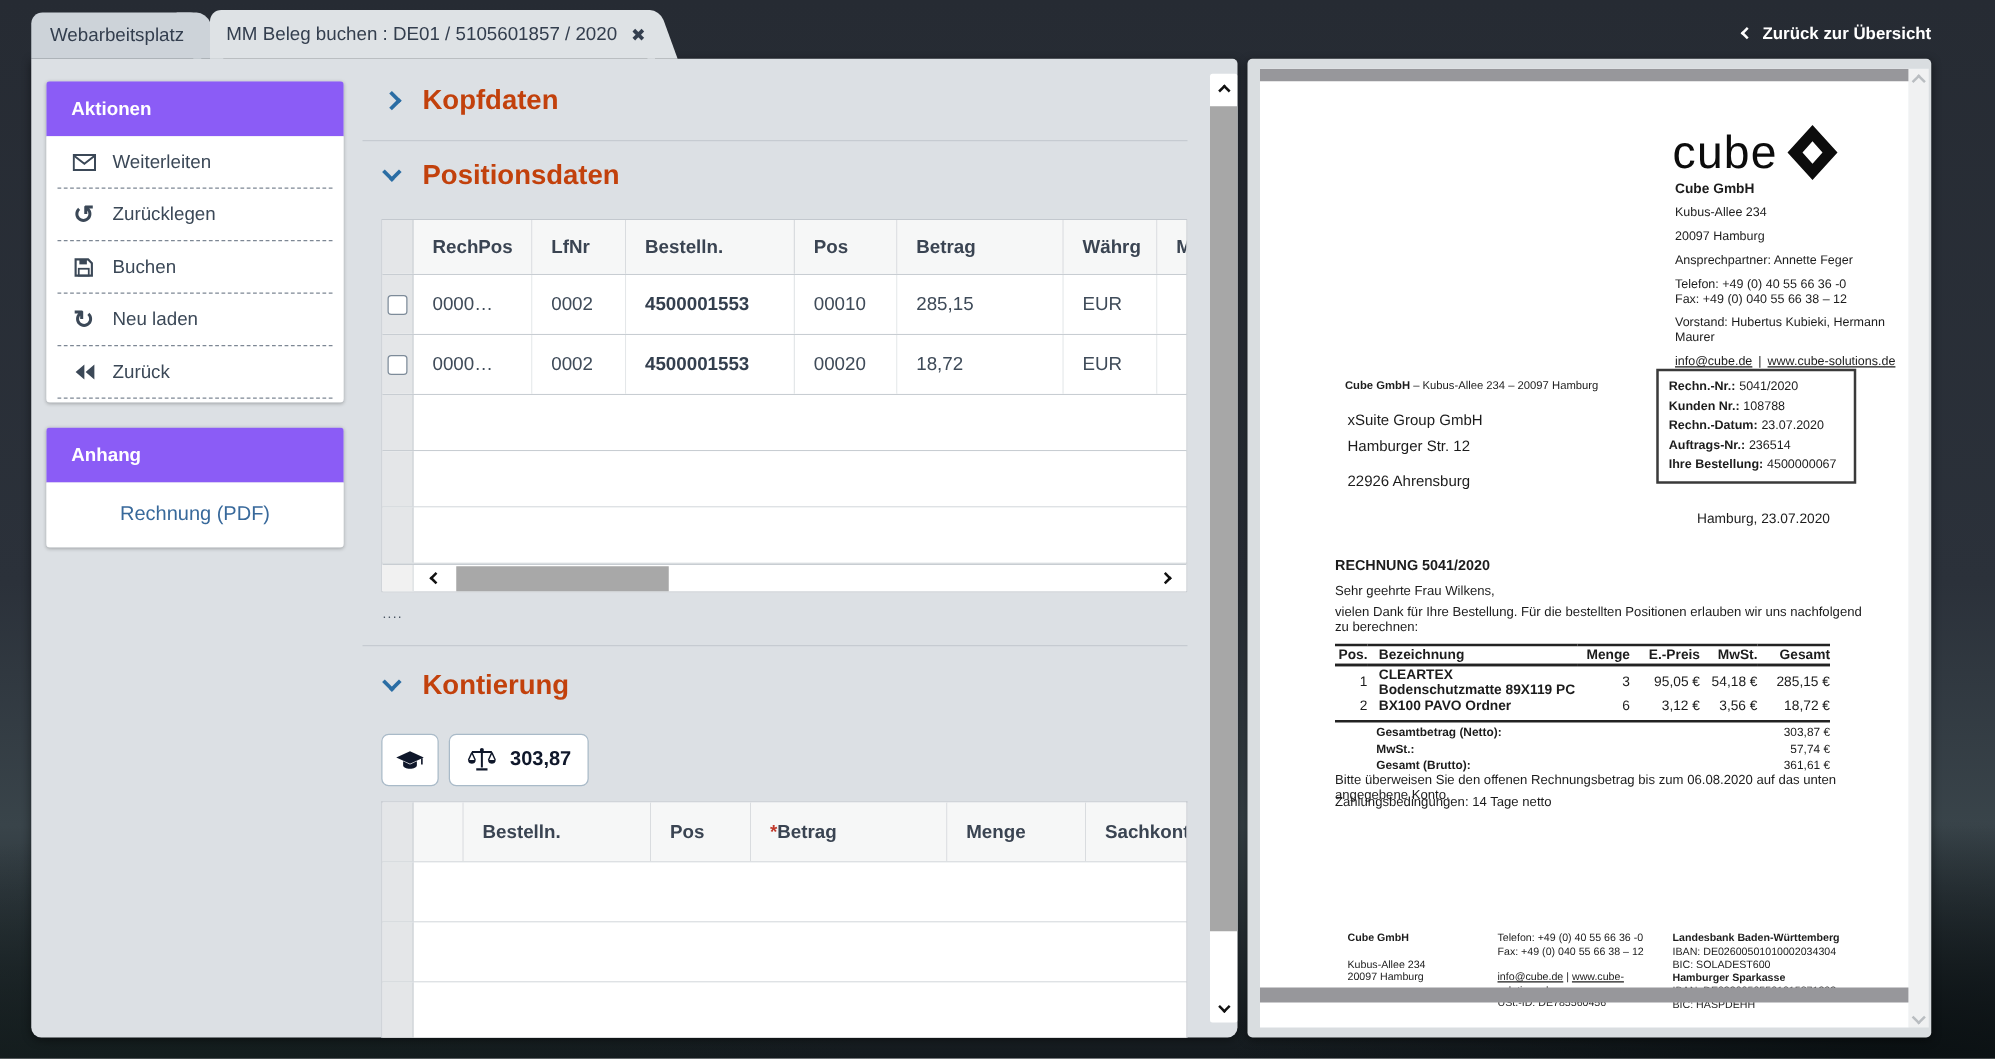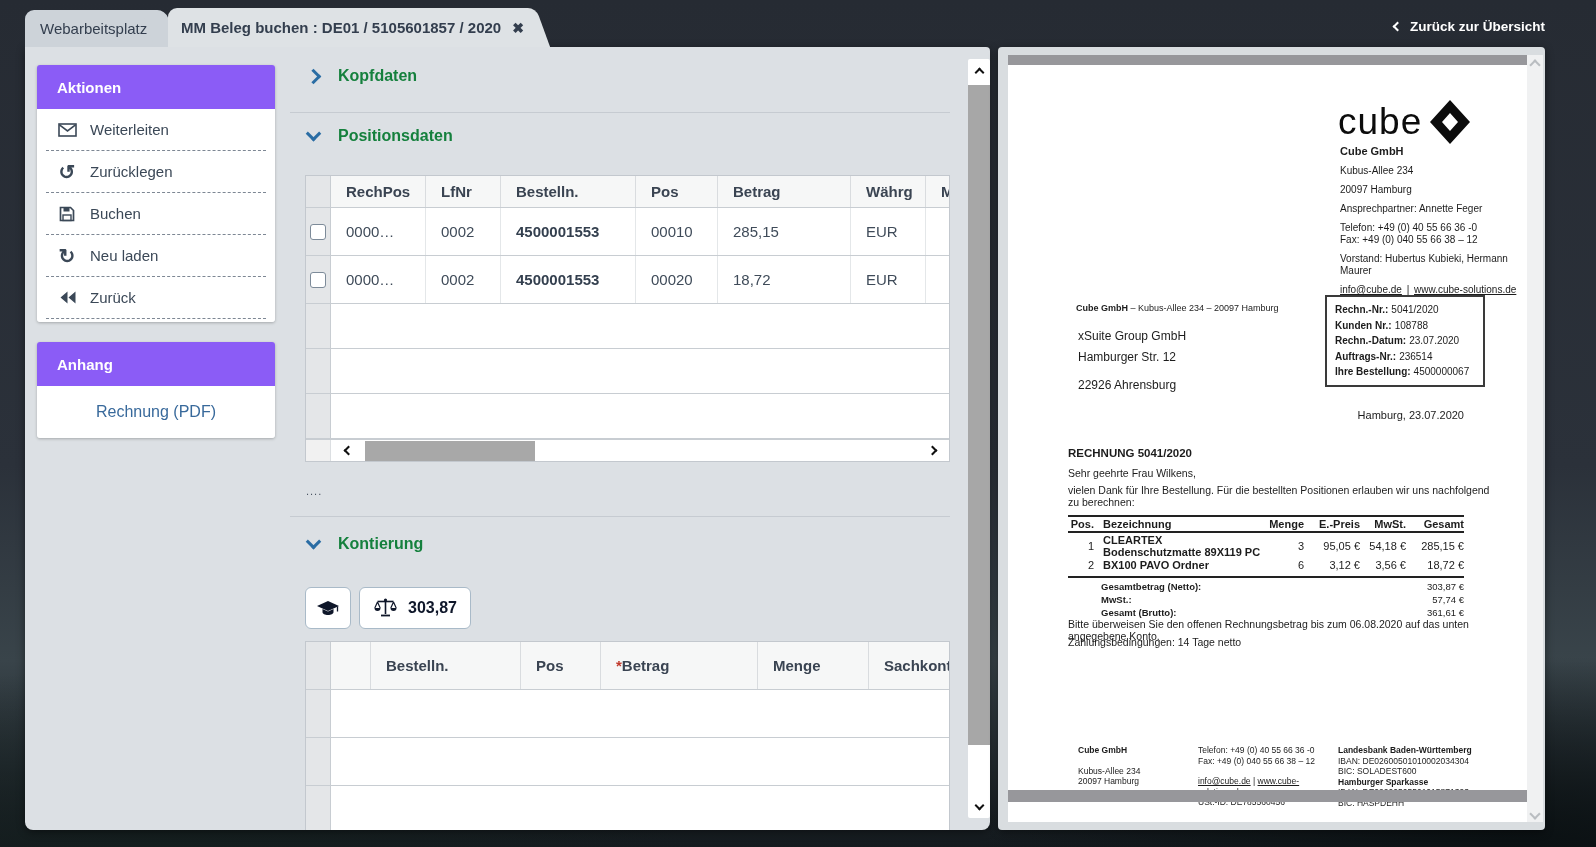--- a/index.html
+++ b/index.html
@@ -10,21 +10,21 @@
       radial-gradient(900px 320px at 95% 100%, rgba(10,16,18,.95), rgba(10,16,18,0) 60%),
       linear-gradient(180deg,#262b33 0%, #2b313a 55%, #39444a 78%, #141a1e 100%);
   }
 
   
   .tab { position:absolute; background:#cdd3d9; color:#333e4e; font-size:15px;
          display:flex; align-items:center; border-radius:9px 9px 0 0; cursor:default; }
   .tab::after { content:""; position:absolute; top:0; right:-11px; width:24px; height:100%;
          background:inherit; transform:skewX(20deg); border-radius:0 8px 0 0; }
   .tab-inactive { left:25px; top:10px; height:37px; padding:0 14px 0 15px; z-index:1; }
-  .tab-active { left:168px; top:8px; height:39px; padding:0 8px 0 13px; background:#dee2e5; font-weight:bold; z-index:2; }
+  .tab-active { left:168px; top:8px; height:39px; padding:0 8px 0 13px; background:#dee2e5; font-weight:normal; z-index:2; }
   .tab-close { margin-left:11px; font-size:14px; color:#333e4e; cursor:pointer; position:relative; z-index:3; }
   .back-link { position:absolute; top:19px; right:51px; color:#ffffff; font-weight:bold; font-size:13.5px;
                display:flex; align-items:center; gap:9px; cursor:pointer; }
   .chev { display:inline-block; width:7px; height:7px; border-left:2px solid #fff; border-bottom:2px solid #fff;
           transform:rotate(45deg); }
 
   
   .main-panel { position:absolute; left:25px; top:47px; width:965px; height:783px;
                 background:#dce0e4; border-radius:0 4px 8px 8px; overflow:hidden;
                 box-shadow:0 2px 8px rgba(0,0,0,.45); }
@@ -38,21 +38,21 @@
   .action-item { height:42px; display:flex; align-items:center; gap:13px; padding-left:11px;
                  border-bottom:1px dashed #7d8794; color:#3b4857; font-size:15px; cursor:pointer; }
   .action-item .aicon { width:20px; display:flex; justify-content:center; color:#3b4857; }
   .aicon-glyph { font-size:20px; font-weight:bold; line-height:14px; }
   .attach-body { background:#fff; height:52px; display:flex; align-items:center; justify-content:center; }
   .attach-link { color:#38699b; font-size:16px; cursor:pointer; }
 
   
   .content { position:absolute; left:265px; top:0; width:660px; height:100%; }
   .sec-hdr { position:absolute; left:18px; display:flex; align-items:center; gap:19px; cursor:pointer; }
-  .sec-title { font-weight:bold; font-size:16px; color:#15803d; }
+  .sec-title { font-weight:bold; font-size:22px; color:#c2410c; }
   .schev { width:11px; height:11px; border-right:3px solid #2a6da4; border-bottom:3px solid #2a6da4; }
   .schev-right { transform:rotate(-45deg); }
   .schev-down { transform:rotate(45deg) translate(-2px,-2px); }
   .divider { position:absolute; left:0; width:660px; height:1px; background:#c6cbd1; }
 
   
   .gtable { position:absolute; left:15px; width:645px; background:#fff; border:1px solid #c3c8ce; }
   .trow { display:flex; border-bottom:1px solid #c8cdd2; }
   .trow:last-child { border-bottom:none; }
   .hcell { background:#f6f7f7; font-weight:bold; font-size:15px; color:#3a4452;
@@ -226,21 +226,21 @@
         <span class="sec-title">Kopfdaten</span>
       </div>
       <div class="divider" style="top:65px;"></div>
 
       <div class="sec-hdr" style="top:80px;">
         <span class="schev schev-down"></span>
         <span class="sec-title">Positionsdaten</span>
       </div>
 
       <div class="gtable" style="top:128px;">
-        <div class="trow" style="height:32px;">
+        <div class="trow" style="height:44px;">
           <div class="rowhdr" style="width:25px;"></div>
           <div class="hcell" style="width:95px;">RechPos</div>
           <div class="hcell" style="width:75px;">LfNr</div>
           <div class="hcell" style="width:135px;">Bestelln.</div>
           <div class="hcell" style="width:82px;">Pos</div>
           <div class="hcell" style="width:133px;">Betrag</div>
           <div class="hcell" style="width:75px;">Währg</div>
           <div class="hcell" style="flex:1; border-right:none;">M</div>
         </div>
 

